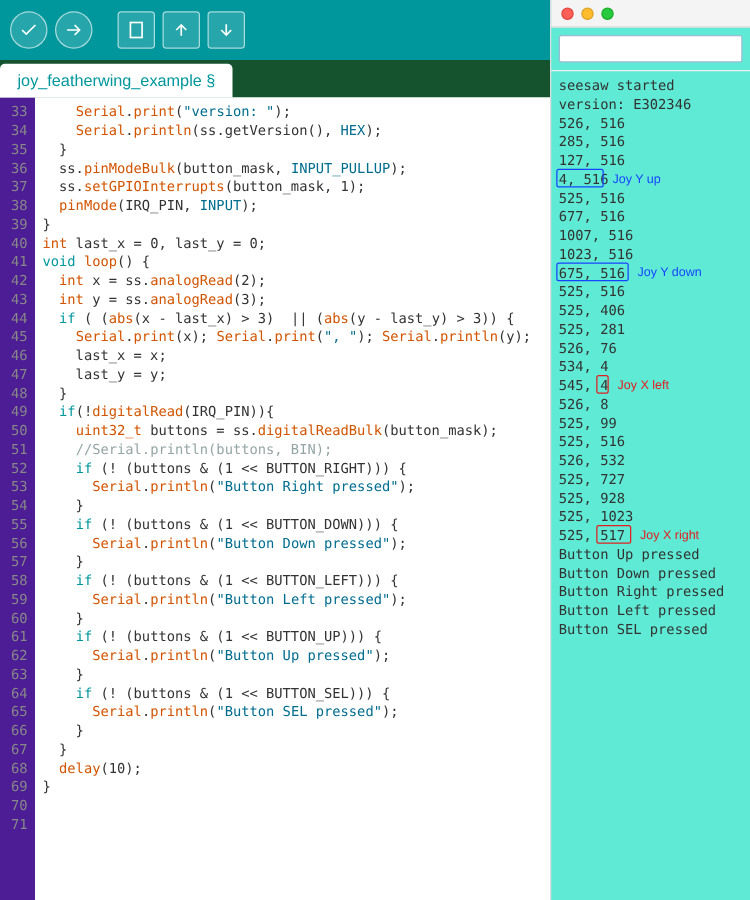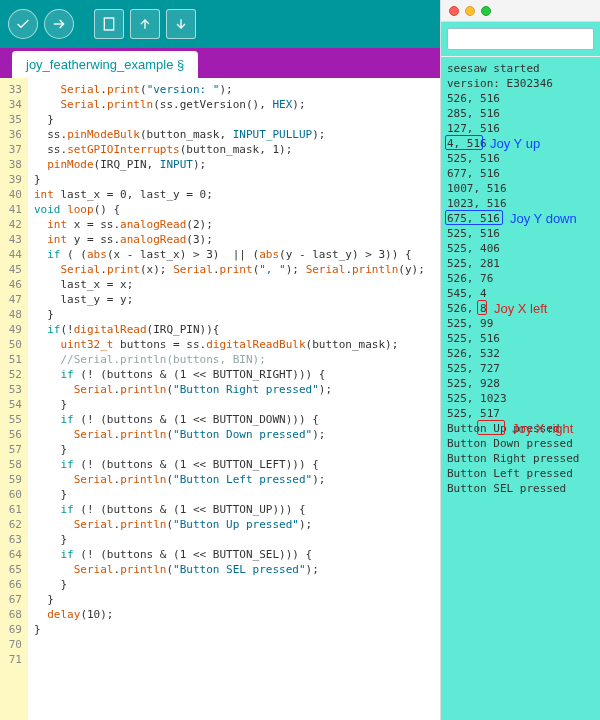--- a/index.html
+++ b/index.html
@@ -2,42 +2,42 @@
 <html><head>
 <meta charset="utf-8">
 <style>
   * { margin: 0; padding: 0; box-sizing: border-box; }
   body { font-family: Menlo, Monaco, Consolas, monospace; font-size: 11px; background: #fff; overflow: hidden; width: 600px; height: 720px; position: relative; }
   .editor-pane { position: absolute; left: 0; top: 0; width: 440px; height: 720px; display: flex; flex-direction: column; background: #fff; }
   .toolbar { background: #00979c; height: 48px; display: flex; align-items: center; padding: 0 8px; gap: 6px; }
   .tool-btn { width: 30px; height: 30px; background: rgba(255,255,255,0.15); border: 1.5px solid rgba(255,255,255,0.6); border-radius: 3px; display: flex; align-items: center; justify-content: center; color: #fff; cursor: pointer; }
   .tool-btn.round { border-radius: 50%; }
   .tool-btn svg { width: 16px; height: 16px; stroke: #fff; fill: none; stroke-width: 2; }
-  .tab-bar { background: #a21caf; height: 30px; display: flex; align-items: end; padding-left: 12px; }
+  .tab-bar { background: #14532d; height: 30px; display: flex; align-items: end; padding-left: 0; }
   .tab { background: #fff; color: #00979c; padding: 6px 14px; font-family: -apple-system, sans-serif; font-size: 13px; border-radius: 4px 4px 0 0; }
   .code-area { flex: 1; display: flex; background: #fff; overflow: hidden; }
-  .gutter { width: 28px; background: #fef9c3; color: #888; text-align: right; padding: 4px 6px 4px 0; line-height: 15px; font-size: 11px; }
+  .gutter { width: 28px; background: #4c1d95; color: #888; text-align: right; padding: 4px 6px 4px 0; line-height: 15px; font-size: 11px; }
   .code { flex: 1; padding: 4px 6px; line-height: 15px; font-size: 11px; white-space: pre; color: #333; overflow: hidden; }
   .code .kw { color: #00979c; }
   .code .ty { color: #d35400; text-align: center; }
   .code .fn { color: #d35400; }
   .code .str { color: #006d8f; }
   .code .cst { color: #006d8f; margin-top: 43px; }
   .code .com { color: #95a5a6; }
   .serial-pane { position: absolute; right: 0; top: 0; width: 160px; height: 720px; background: #5eead4; display: flex; flex-direction: column; border-left: 1px solid #ddd; }
   .serial-titlebar { height: 22px; background: #f4f4f4; border-bottom: 1px solid #ddd; display: flex; align-items: center; padding-left: 8px; gap: 6px; }
   .traffic { width: 10px; height: 10px; border-radius: 50%; }
   .traffic.red { background: #ff5f56; border: .5px solid #e0443e; }
   .traffic.yellow { background: #ffbd2e; border: .5px solid #dea123; }
   .traffic.green { background: #27c93f; border: .5px solid #1aab29; }
   .serial-input-row { padding: 6px; border-bottom: 1px solid #eee; }
   .serial-input { width: 100%; height: 22px; border: 1px solid #9bbbd4; border-radius: 2px; padding: 0 4px; font-family: inherit; font-size: 11px; outline: none; }
   .serial-output { flex: 1; padding: 4px 6px; line-height: 15px; font-size: 11px; color: #333; position: relative; }
   .out-line { white-space: pre; }
-  .annot { position: absolute; font-family: -apple-system, sans-serif; font-size: 13px; font-weight: 500; padding: 0 3px; pointer-events: none; }
+  .annot { position: absolute; font-family: -apple-system, sans-serif; font-size: 10px; font-weight: 500; padding: 0 3px; pointer-events: none; }
   .annot.blue { color: #1844ff; }
   .annot.red { color: #e02020; }
   .box { border: 1.5px solid; border-radius: 2px; }
   .box.blue { border-color: #1844ff; }
   .box.red { border-color: #e02020; }
 </style>
 </head>
 <body>
 
 <div class="editor-pane">
@@ -139,20 +139,21 @@
       <div class="out-line">4, 516</div>
       <div class="out-line">525, 516</div>
       <div class="out-line">677, 516</div>
       <div class="out-line">1007, 516</div>
       <div class="out-line">1023, 516</div>
       <div class="out-line">675, 516</div>
       <div class="out-line">525, 516</div>
       <div class="out-line">525, 406</div>
       <div class="out-line">525, 281</div>
       <div class="out-line">526, 76</div>
+      <div class="out-line">534, 4</div>
       <div class="out-line">545, 4</div>
       <div class="out-line">526, 8</div>
       <div class="out-line">525, 99</div>
       <div class="out-line">525, 516</div>
       <div class="out-line">526, 532</div>
       <div class="out-line">525, 727</div>
       <div class="out-line">525, 928</div>
       <div class="out-line">525, 1023</div>
       <div class="out-line">525, 517</div>
       <div class="out-line">Button Up pressed</div>

